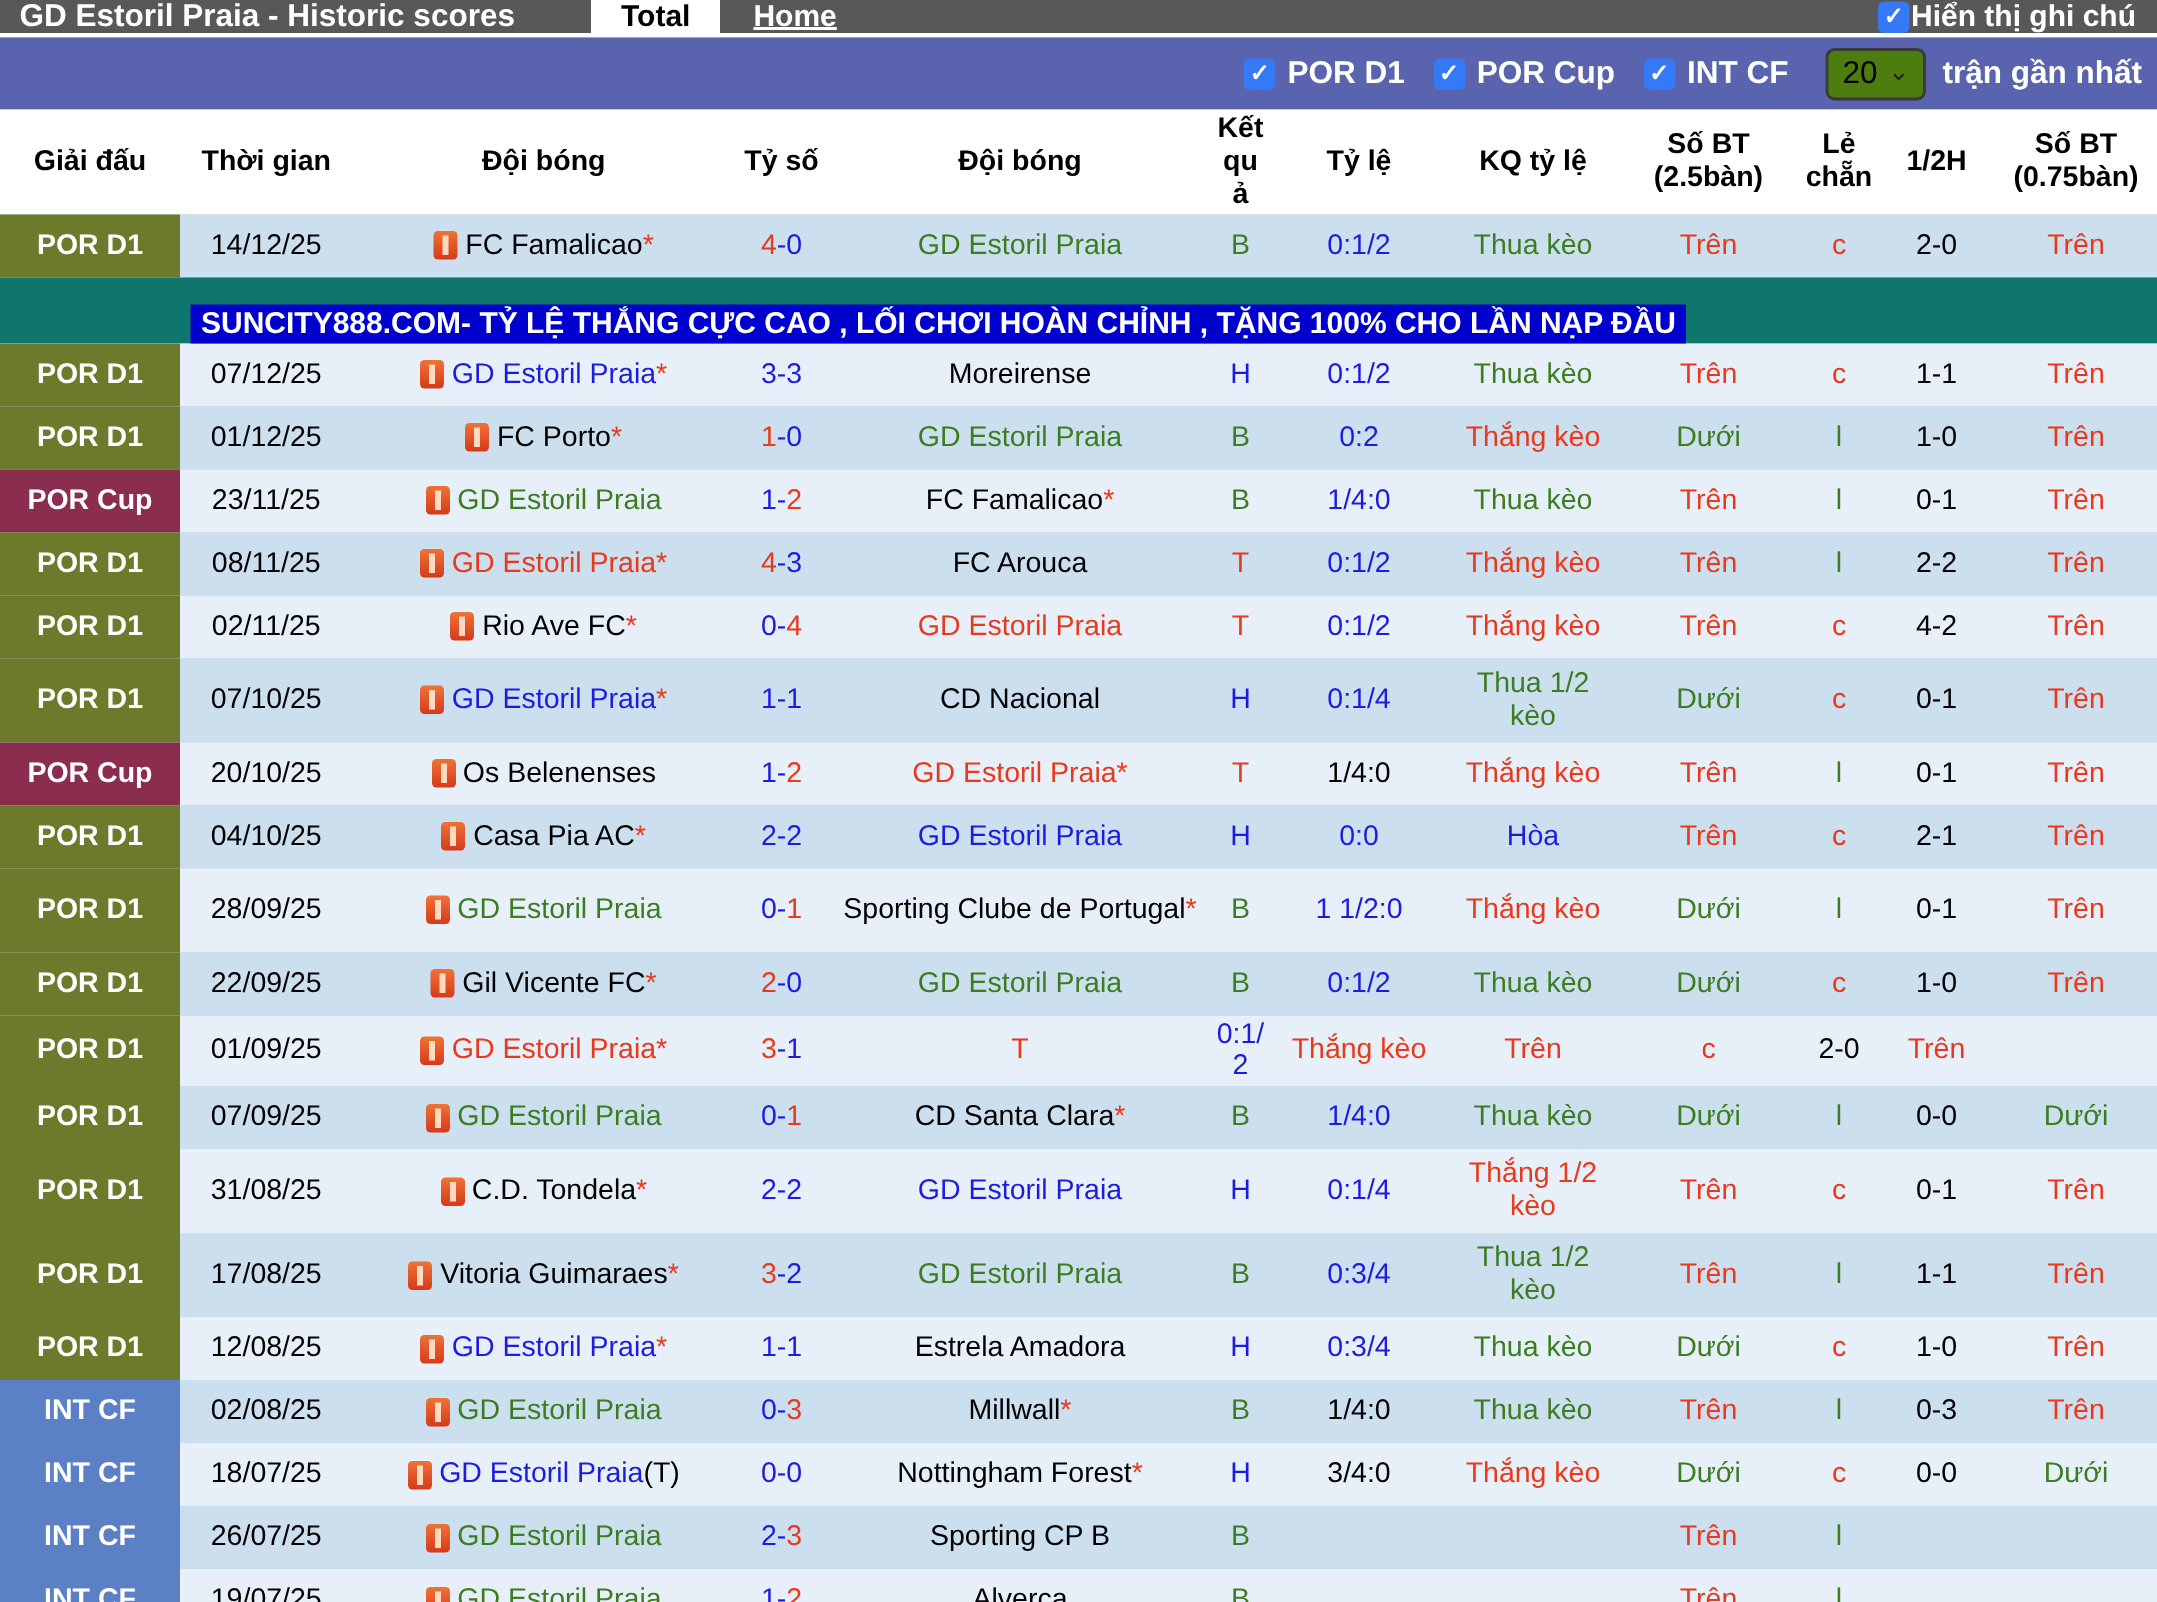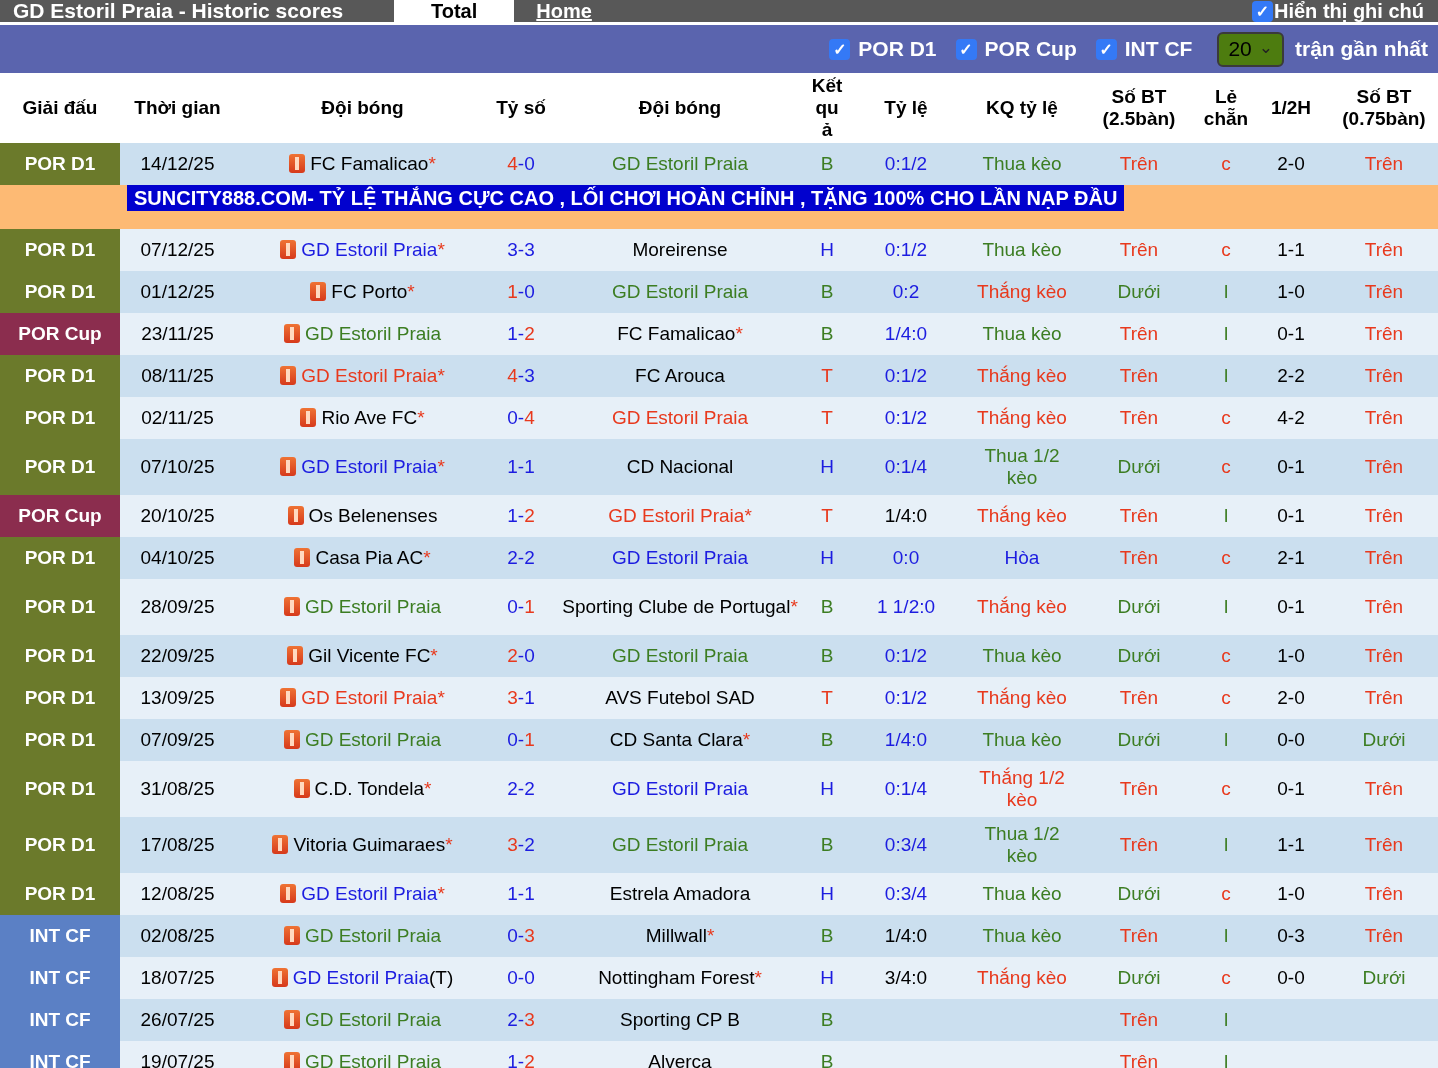--- a/index.html
+++ b/index.html
@@ -8,21 +8,21 @@
     --topbar-bg:#585858; --filterbar-bg:#5a64ae; --row-dark:#cbdfef; --row-light:#e7f0f8;
     --ad-bg:#0101ce; --checkbox-blue:#3479f6; --page-gray:#c2c2c2;
   }
   *{box-sizing:border-box}
   html,body{margin:0;padding:0}
   body{width:1438px;height:1068px;overflow:hidden;background:var(--page-gray);
        font-family:"Liberation Sans",sans-serif;}
   
   .topbar{height:22px;background:var(--topbar-bg);display:flex;align-items:stretch;color:#fff}
   .title{font-size:21px;font-weight:bold;padding-left:13px;display:flex;align-items:center;width:394px}
-  .tab{display:flex;align-items:center;padding:0 37px;font-size:20px;font-weight:bold;cursor:pointer}
+  .tab{display:flex;align-items:center;padding:0 20px;font-size:20px;font-weight:bold;cursor:pointer}
   .tab-active{background:#fff;color:#000}
   .tab-link{color:#ffffff;text-decoration:underline;padding:0 16px;margin-left:6px}
   .notes{margin-left:auto;display:flex;align-items:center;gap:1px;padding-right:14px;font-size:20px;font-weight:bold}
   .gapline{height:3px;background:#fff}
   
   .filterbar{height:48px;background:var(--filterbar-bg);display:flex;align-items:center;
              justify-content:flex-end;gap:11px;color:#fff;font-size:21px;font-weight:bold;padding-right:10px}
   .cb{width:21px;height:21px;border-radius:4px;background:var(--checkbox-blue);position:relative;flex:none;cursor:pointer}
   .cb::after{content:"✓";position:absolute;inset:0;display:flex;align-items:center;justify-content:center;
              color:#fff;font-size:16px;font-weight:bold}
@@ -48,21 +48,21 @@
   .c-green{color:var(--accent-green)}
   .c-blue{color:var(--accent-blue)}
   .c-black{color:#000}
   .star{color:var(--accent-red)}
   .team{cursor:pointer}
   .card{display:inline-block;width:16px;height:19px;border-radius:3px;flex:none;
         background:linear-gradient(#ef7334,#d6391b);position:relative;margin-right:5px;vertical-align:-3px}
   .card::after{content:"";position:absolute;left:6px;top:3px;width:4px;height:13px;background:#ffd9c0}
   .score span{white-space:nowrap}
   
-  .adrow{height:44px;background:#fdba74;display:flex;align-items:flex-start}
+  .adrow{height:44px;background:#0f766e;display:flex;align-items:flex-end}
   .adbox{margin-left:127px;background:var(--ad-bg);color:#fff;font-weight:bold;font-size:20px;
          line-height:26px;padding:0 7px;white-space:nowrap;cursor:pointer}
 </style>
 </head>
 <body>
 
 <div class="topbar">
   <div class="title">GD Estoril Praia - Historic scores</div>
   <div class="tab tab-active">Total</div>
   <div class="tab tab-link">Home</div>
@@ -360,32 +360,29 @@
     <div class="cell f-res c-green">B</div>
     <div class="cell f-odds c-blue">0:1/2</div>
     <div class="cell f-kq c-green">Thua kèo</div>
     <div class="cell f-bt25 c-green">Dưới</div>
     <div class="cell f-oe c-red">c</div>
     <div class="cell f-half c-black">1-0</div>
     <div class="cell f-bt075 c-red">Trên</div>
   </div>
     <div class="grid row light">
     <div class="cell league lg-pord1">POR D1</div>
-    <div class="cell f-date">13/09/25</div>
+    <div class="cell f-date">01/09/25</div>
     <div class="cell team">
       <span class="card" hidden=""></span>
       <span><span class="tname c-red">GD Estoril Praia</span><span class="star">*</span><span class="suffix"></span></span>
     </div>
     <div class="cell score">
       <span class="sh c-red">3</span>
         <span class="dash c-blue">-</span>
         <span class="sa c-blue">1</span>
-    </div>
-    <div class="cell team">
-      <span><span class="tname2 c-black">AVS Futebol SAD</span><span class="star2 star"></span></span>
     </div>
     <div class="cell f-res c-red">T</div>
     <div class="cell f-odds c-blue">0:1/2</div>
     <div class="cell f-kq c-red">Thắng kèo</div>
     <div class="cell f-bt25 c-red">Trên</div>
     <div class="cell f-oe c-red">c</div>
     <div class="cell f-half c-black">2-0</div>
     <div class="cell f-bt075 c-red">Trên</div>
   </div>
     <div class="grid row dark">

